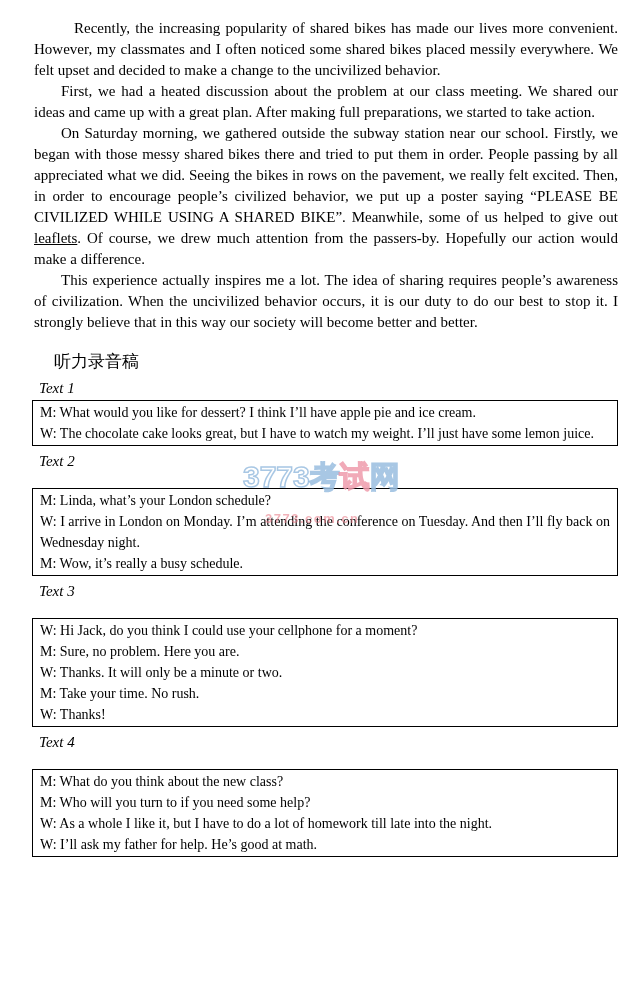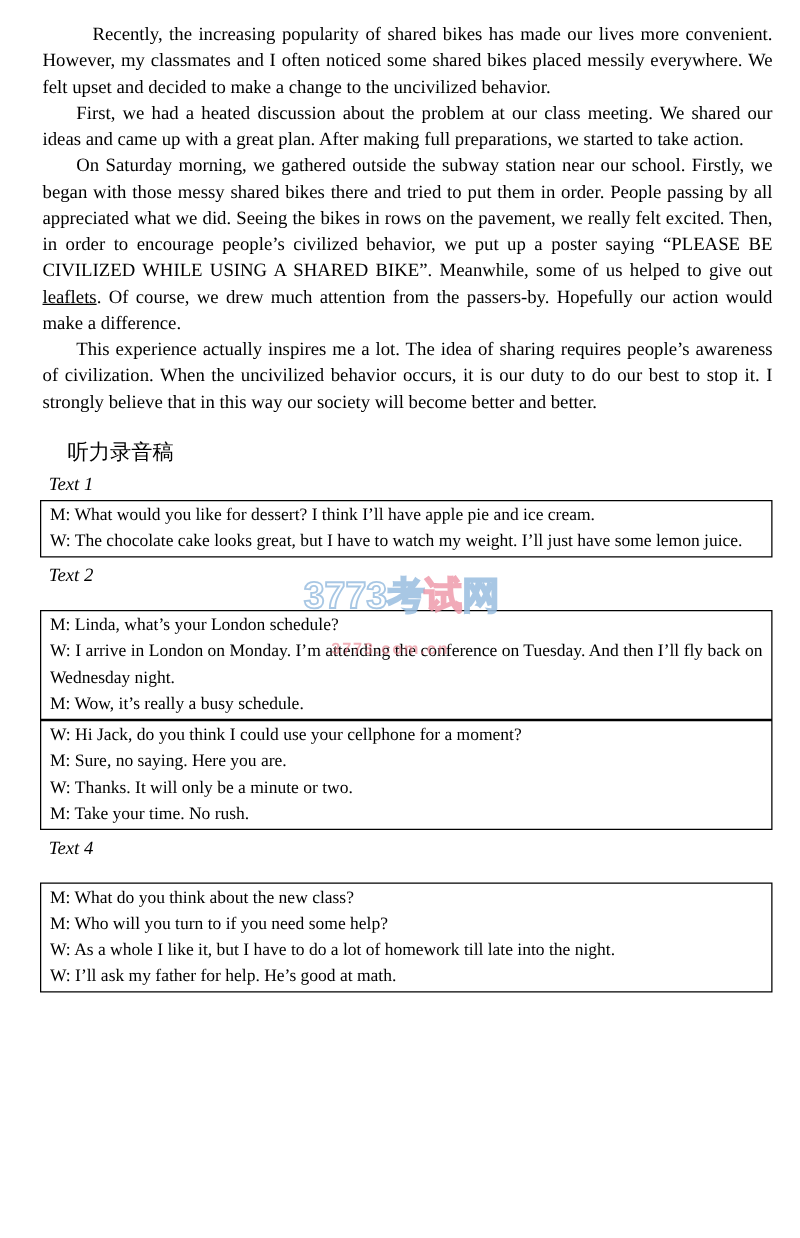--- a/index.html
+++ b/index.html
@@ -109,25 +109,27 @@
     <div class="section section-spaced">
       <div class="text-label">Text 2</div>
       <div class="dialogue-box">
         <p class="dialogue-line">M: Linda, what’s your London schedule?</p>
         <p class="dialogue-line">W: I arrive in London on Monday. I’m attending the conference on Tuesday. And then I’ll fly back on Wednesday night.</p>
         <p class="dialogue-line">M: Wow, it’s really a busy schedule.</p>
       </div>
     </div>
 
     <div class="section section-spaced">
+      <div class="text-label">Text 3</div>
       <div class="dialogue-box">
         <p class="dialogue-line">W: Hi Jack, do you think I could use your cellphone for a moment?</p>
-        <p class="dialogue-line">M: Sure, no saying. Here you are.</p>
+        <p class="dialogue-line">M: Sure, no problem. Here you are.</p>
         <p class="dialogue-line">W: Thanks. It will only be a minute or two.</p>
         <p class="dialogue-line">M: Take your time. No rush.</p>
+        <p class="dialogue-line">W: Thanks!</p>
       </div>
     </div>
 
     <div class="section section-spaced">
       <div class="text-label">Text 4</div>
       <div class="dialogue-box">
         <p class="dialogue-line">M: What do you think about the new class?</p>
         <p class="dialogue-line">M: Who will you turn to if you need some help?</p>
         <p class="dialogue-line">W: As a whole I like it, but I have to do a lot of homework till late into the night.</p>
         <p class="dialogue-line">W: I’ll ask my father for help. He’s good at math.</p>

